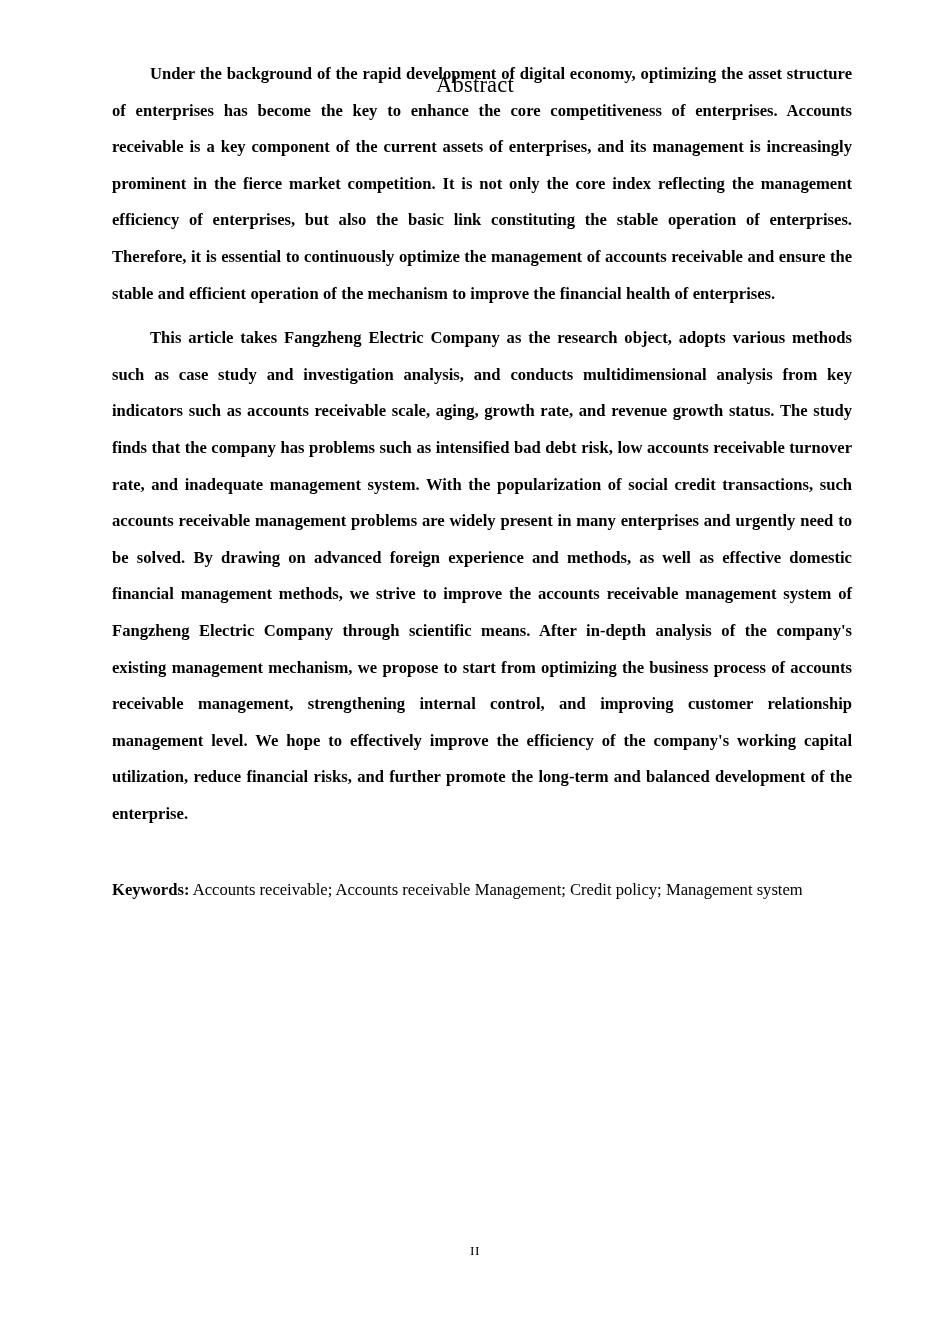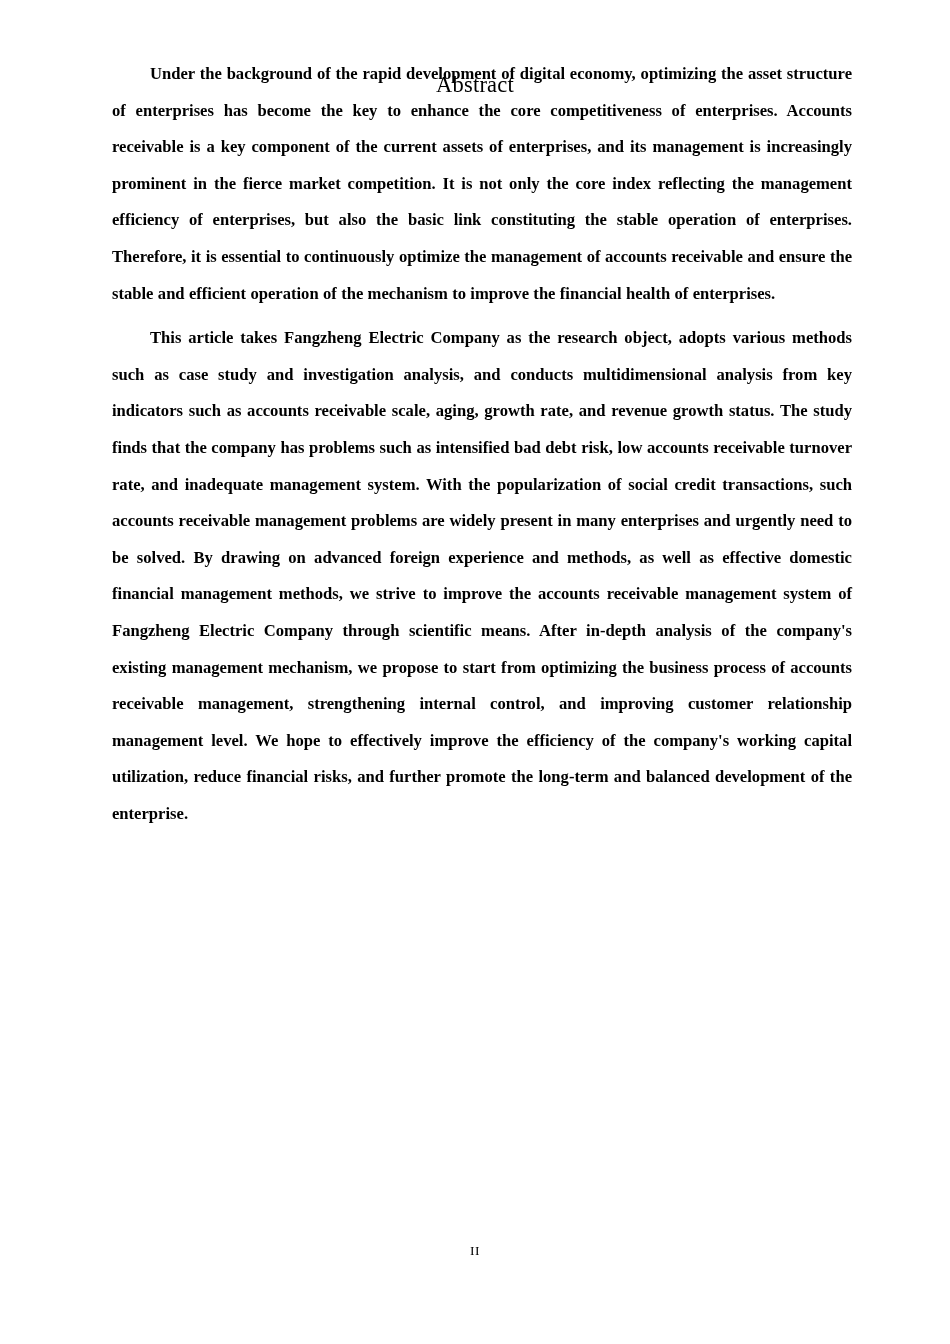--- a/index.html
+++ b/index.html
@@ -77,18 +77,19 @@
 
   <h1 class="doc-title">Abstract</h1>
 
   <div class="content">
 
     <div class="body-block">
       <p class="para">Under the background of the rapid development of digital economy, optimizing the asset structure of enterprises has become the key to enhance the core competitiveness of enterprises. Accounts receivable is a key component of the current assets of enterprises, and its management is increasingly prominent in the fierce market competition. It is not only the core index reflecting the management efficiency of enterprises, but also the basic link constituting the stable operation of enterprises. Therefore, it is essential to continuously optimize the management of accounts receivable and ensure the stable and efficient operation of the mechanism to improve the financial health of enterprises.</p>
       <p class="para">This article takes Fangzheng Electric Company as the research object, adopts various methods such as case study and investigation analysis, and conducts multidimensional analysis from key indicators such as accounts receivable scale, aging, growth rate, and revenue growth status. The study finds that the company has problems such as intensified bad debt risk, low accounts receivable turnover rate, and inadequate management system. With the popularization of social credit transactions, such accounts receivable management problems are widely present in many enterprises and urgently need to be solved. By drawing on advanced foreign experience and methods, as well as effective domestic financial management methods, we strive to improve the accounts receivable management system of Fangzheng Electric Company through scientific means. After in-depth analysis of the company's existing management mechanism, we propose to start from optimizing the business process of accounts receivable management, strengthening internal control, and improving customer relationship management level. We hope to effectively improve the efficiency of the company's working capital utilization, reduce financial risks, and further promote the long-term and balanced development of the enterprise.</p>
     </div>
 
+    <p class="keywords"><span class="kw-label">Keywords:</span><span class="kw-value"> Accounts receivable; Accounts receivable Management; Credit policy; Management system</span></p>
 
   </div>
 
   <div class="page-number">II</div>
 
 </div>
 
 </body></html>

